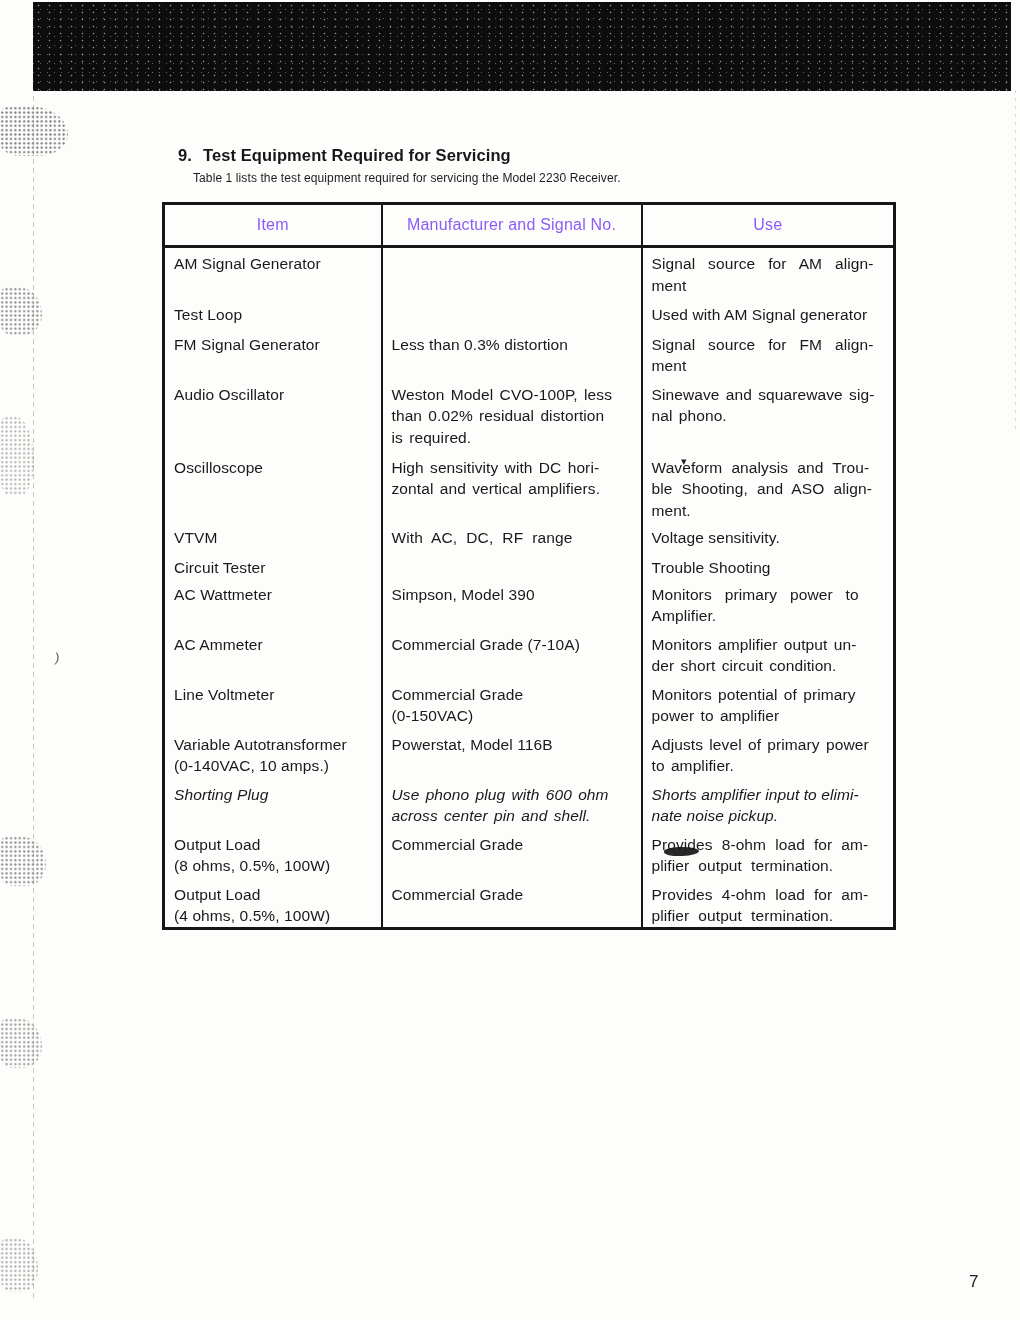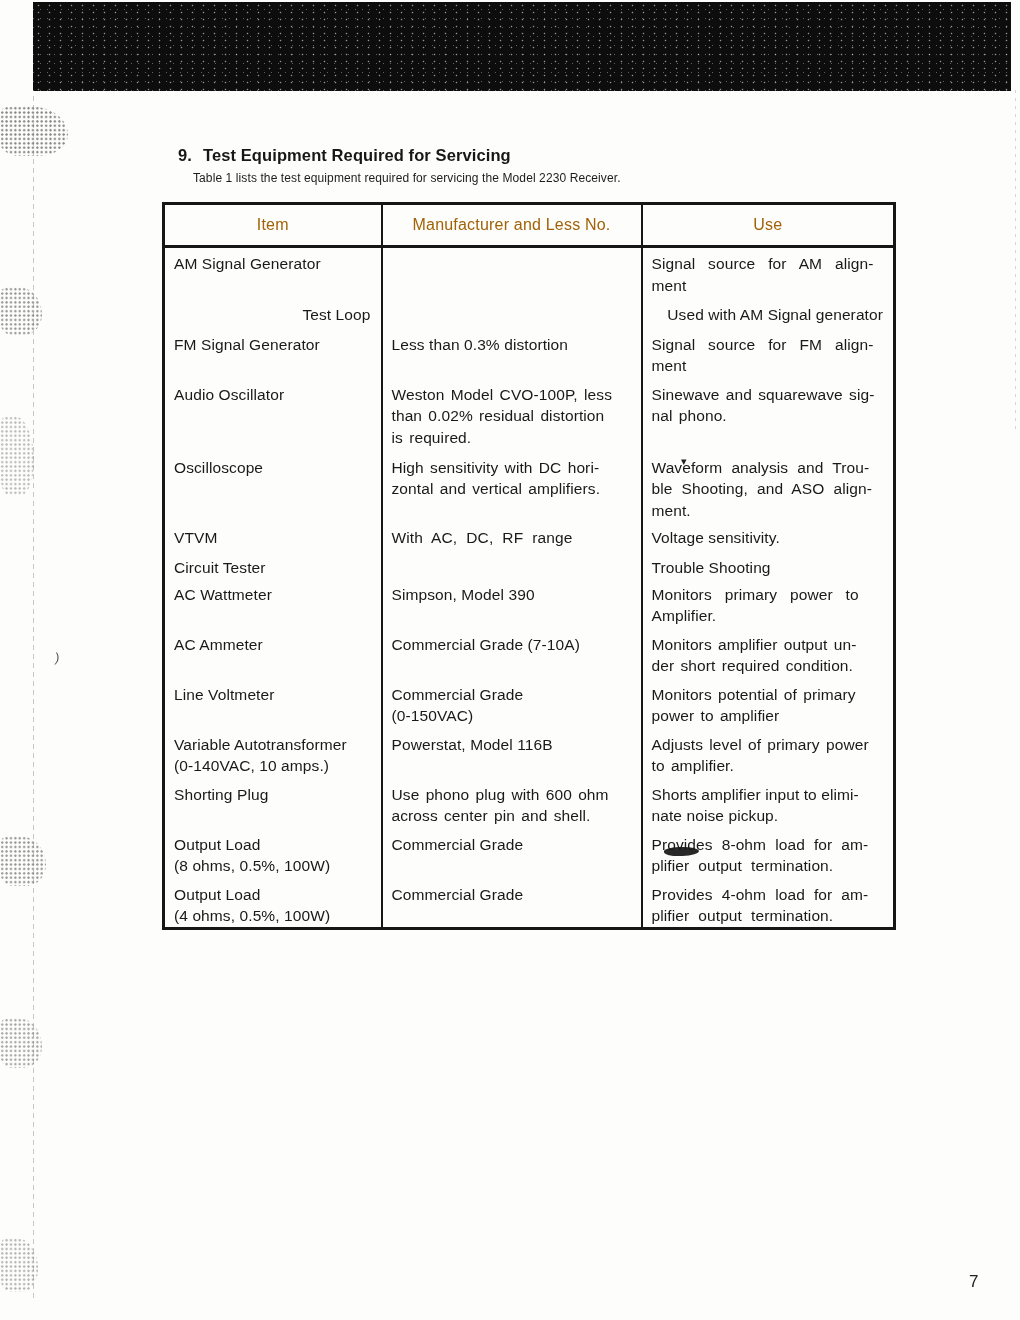--- a/index.html
+++ b/index.html
@@ -77,39 +77,39 @@
     font-size:15.5px;color:#191919;
   }
   table.eq col.c1{width:218px;}
   table.eq col.c2{width:260px;}
   table.eq col.c3{width:253px;}
   table.eq th{
     height:38px;font-weight:400;font-size:16px;
     vertical-align:middle;
     border-bottom:3px solid #161616;
     border-left:2px solid #161616;border-right:2px solid #161616;
-    letter-spacing:.2px;color:#a16207;
+    letter-spacing:.2px;color:#8b5cf6;
   }
   table.eq td{
     vertical-align:top;
     padding:5px 10px 0 9px;
     border-left:2px solid #161616;border-right:2px solid #161616;
     line-height:21.5px;
     white-space:pre-line;
     letter-spacing:.1px;
   }
   td.use{padding-right:1px;margin-left:48px;}
   .ws1{word-spacing:.12em;}
   .ws2{word-spacing:.3em;}
   .ws3{word-spacing:.55em;}
-  tr.r1{height:52px;} tr.r2{height:30px;text-align:right;} tr.r3{height:50px;}
+  tr.r1{height:52px;} tr.r2{height:30px;} tr.r3{height:50px;}
   tr.r4{height:47px;} tr.r5{height:73px;} tr.r6{height:70px;}
   tr.r7{height:30px;} tr.r8{height:27px;} tr.r9{height:50px;}
   tr.r10{height:50px;} tr.r11{height:50px;} tr.r12{height:50px;}
-  tr.r13{height:50px;} tr.r14{height:50px;} tr.r15{height:48px;}
+  tr.r13{height:50px;font-style:italic;} tr.r14{height:50px;} tr.r15{height:48px;}
   
   .pagenum{
     position:absolute;left:969px;top:1272px;
     font-size:17px;color:#222;
   }
 </style>
 </head>
 <body>
 
 <div id="page">
@@ -136,21 +136,21 @@
   <div class="tablewrap">
     <table class="eq">
       <colgroup>
           <col class="c1">
           <col class="c2">
           <col class="c3">
         </colgroup>
       <thead>
         <tr>
           <th>Item</th>
-          <th>Manufacturer and Less No.</th>
+          <th>Manufacturer and Signal No.</th>
           <th>Use</th>
         </tr>
       </thead>
       <tbody>
         <tr class="r1">
           <td>AM Signal Generator</td>
           <td></td>
           <td class="use ws3">Signal source for AM align-
 ment</td>
         </tr>
@@ -194,21 +194,21 @@
         <tr class="r9">
           <td>AC Wattmeter</td>
           <td>Simpson, Model 390</td>
           <td class="use ws3">Monitors primary power to
 Amplifier.</td>
         </tr>
         <tr class="r10">
           <td>AC Ammeter</td>
           <td>Commercial Grade (7-10A)</td>
           <td class="use ws1">Monitors amplifier output un-
-der short required condition.</td>
+der short circuit condition.</td>
         </tr>
         <tr class="r11">
           <td>Line Voltmeter</td>
           <td>Commercial Grade
 (0-150VAC)</td>
           <td class="use ws1">Monitors potential of primary
 power to amplifier</td>
         </tr>
         <tr class="r12">
           <td>Variable Autotransformer

